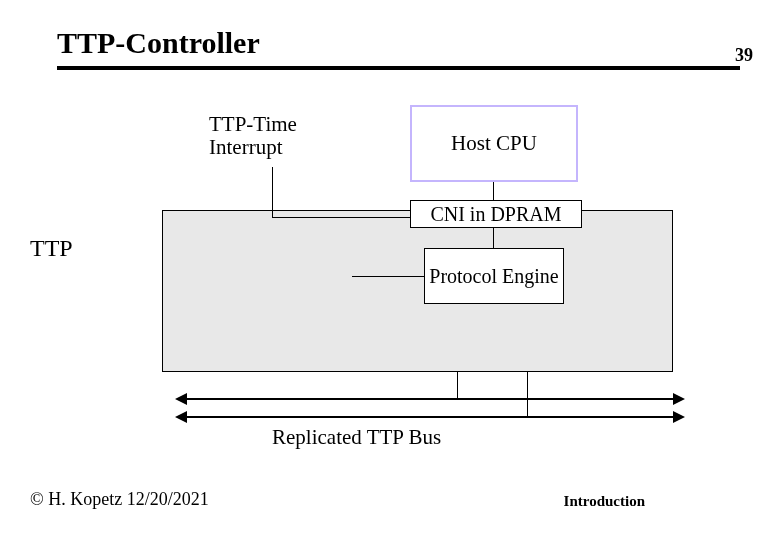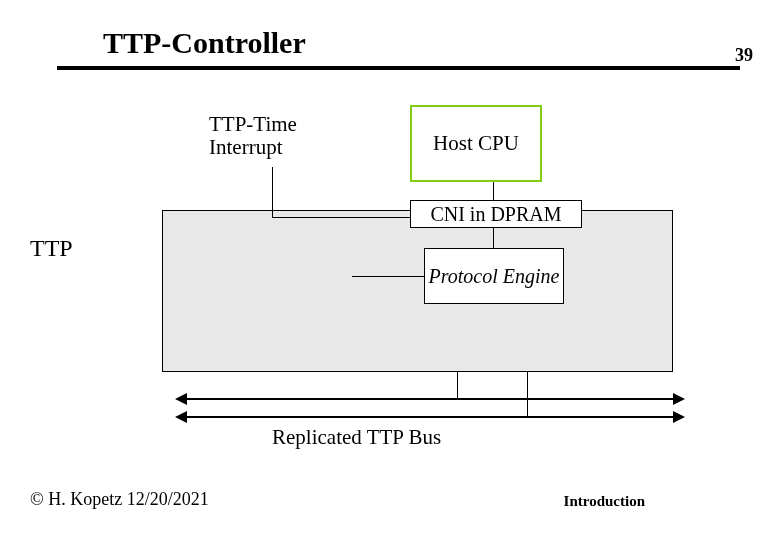--- a/index.html
+++ b/index.html
@@ -22,21 +22,20 @@
   .title-bar {
     position: absolute;
     top: 26px;
     left: 57px;
     right: 40px;
   }
   .title-text {
     font-size: 30px;
     font-weight: bold;
     padding-bottom: 6px;
-    margin-left: 46px;
   }
   .title-underline {
     border-bottom: 4px solid #000;
   }
   .diagram {
     position: absolute;
     top: 105px;
     left: 57px;
     width: 620px;
     height: 335px;
@@ -46,23 +45,23 @@
     left: 152px;
     top: 8px;
     width: 125px;
     font-size: 21px;
     line-height: 1.1;
   }
   .host-cpu {
     position: absolute;
     left: 353px;
     top: 0px;
-    width: 132px;
+    width: 168px;
     height: 77px;
-    border: 2px solid #84cc16;
+    border: 2px solid #c4b5fd;
     background: #fff;
     display: flex;
     align-items: center;
     justify-content: center;
     font-size: 21px;
   }
   .controller-block {
     position: absolute;
     left: 105px;
     top: 105px;
@@ -109,21 +108,20 @@
     height: 56px;
     background: #fff;
     border: 1px solid #000;
     display: flex;
     align-items: center;
     justify-content: center;
     font-size: 20px;
     text-align: center;
     line-height: 1.1;
     z-index: 2;
-    font-style: italic;
   }
   .ttp-label-1 {
     position: absolute;
     left: -27px;
     top: 130px;
     font-size: 24px;
   }
   .ttp-label-2 {
     position: absolute;
     left: -27px;

